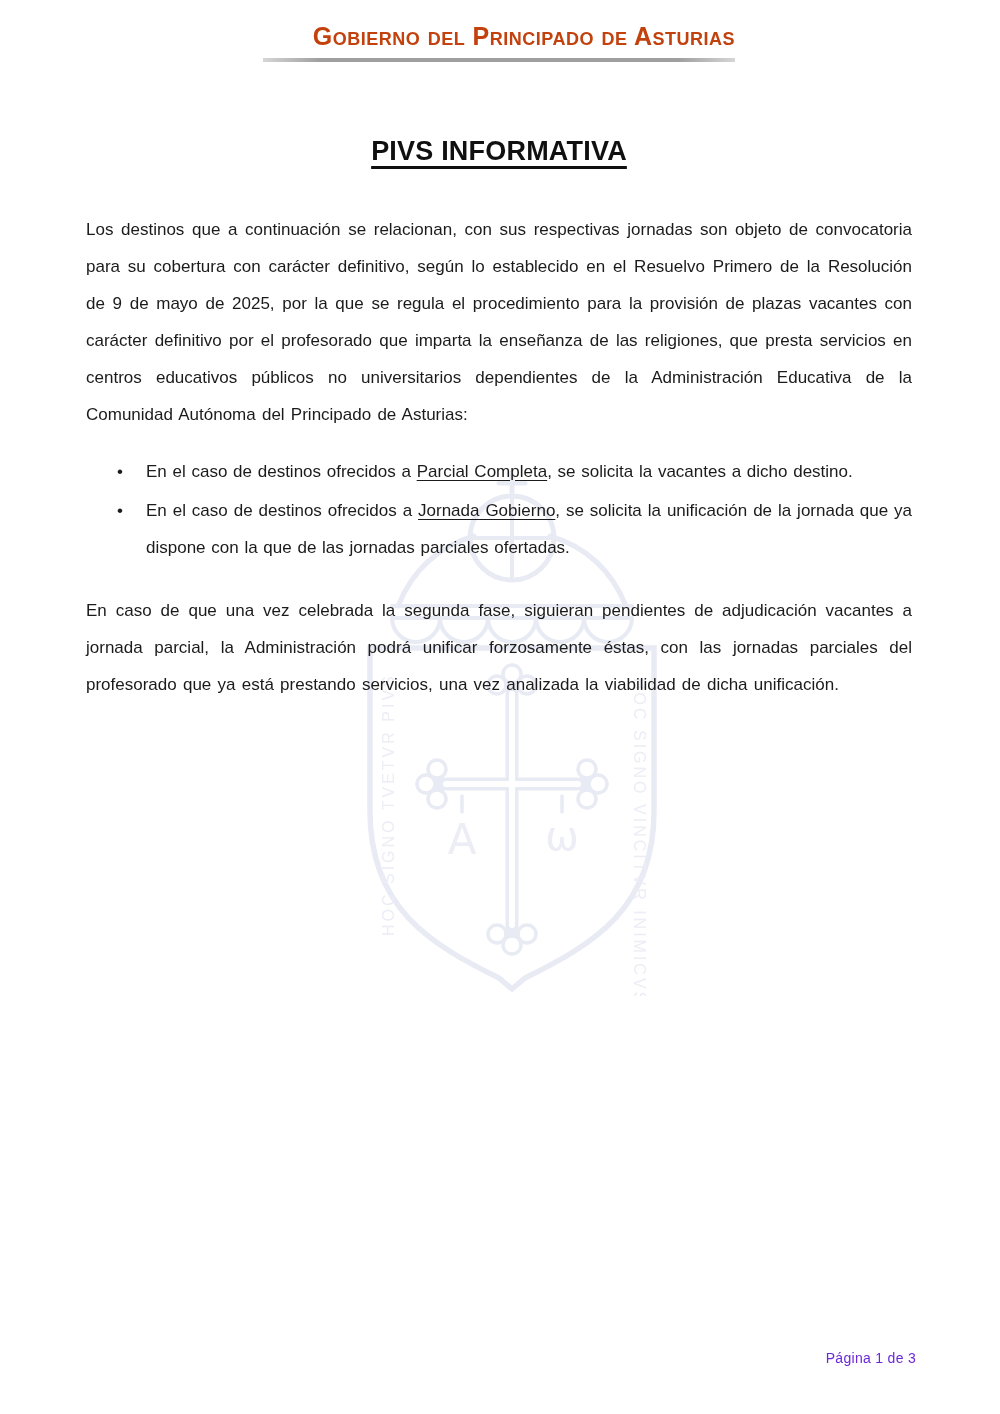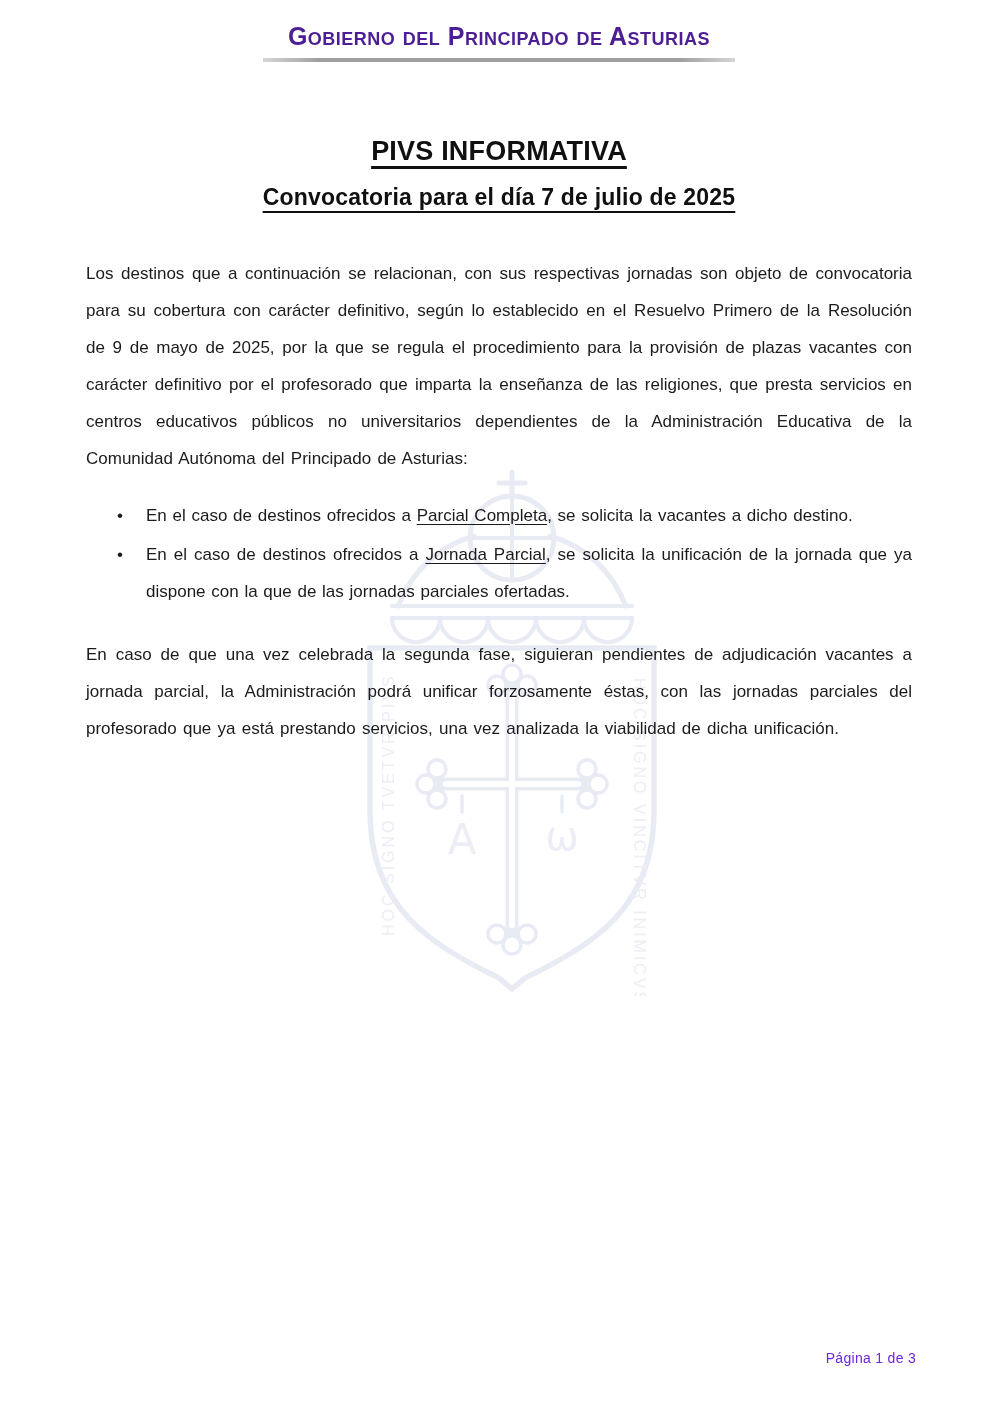--- a/index.html
+++ b/index.html
@@ -22,22 +22,22 @@
     height: 530px;
     z-index: 0;
   }
 
   
   .header {
     position: absolute;
     left: 263px;
     top: 14px;
     width: 472px;
-    text-align: center;
-    color: #4c1d95;
+    text-align: right;
+    color: #c2410c;
     z-index: 1;
   }
   .org {
     font-variant: small-caps;
     font-weight: 600;
     font-size: 25px;
     line-height: 44px;
     letter-spacing: 0.5px;
     white-space: nowrap;
   }
@@ -194,32 +194,31 @@
   </svg>
 
   <header class="header">
     <div class="org">Gobierno del Principado de Asturias</div>
     <div class="rule"></div>
     <div class="rule"></div>
   </header>
 
   <main class="content">
     <h1 class="title">PIVS INFORMATIVA</h1>
-    <h2 class="subtitle">Convocatoria para el día 7 de julio de 2025</h2>
 
     <p class="body-par intro">Los destinos que a continuación se relacionan, con sus respectivas jornadas son objeto de convocatoria para su cobertura con carácter definitivo, según lo establecido en el Resuelvo Primero de la Resolución de 9 de mayo de 2025, por la que se regula el procedimiento para la provisión de plazas vacantes con carácter definitivo por el profesorado que imparta la enseñanza de las religiones, que presta servicios en centros educativos públicos no universitarios dependientes de la Administración Educativa de la Comunidad Autónoma del Principado de Asturias:</p>
 
     <ul class="bullets">
       <li class="bullet">
         <span class="marker">•</span>
         <span class="li-text"><span>En el caso de destinos ofrecidos a </span><span class="uline">Parcial Completa</span><span>, se solicita la vacantes a dicho destino.</span></span>
       </li>
       <li class="bullet">
         <span class="marker">•</span>
-        <span class="li-text"><span>En el caso de destinos ofrecidos a </span><span class="uline">Jornada Parcial</span><span>, se solicita la unificación de la jornada que ya dispone con la que de las jornadas parciales ofertadas.</span></span>
+        <span class="li-text"><span>En el caso de destinos ofrecidos a </span><span class="uline">Jornada Gobierno</span><span>, se solicita la unificación de la jornada que ya dispone con la que de las jornadas parciales ofertadas.</span></span>
       </li>
     </ul>
 
     <p class="body-par closing">En caso de que una vez celebrada la segunda fase, siguieran pendientes de adjudicación vacantes a jornada parcial, la Administración podrá unificar forzosamente éstas, con las jornadas parciales del profesorado que ya está prestando servicios, una vez analizada la viabilidad de dicha unificación.</p>
   </main>
 
   <footer class="footer">
     <span>Página 1 de 3</span>
   </footer>
 

